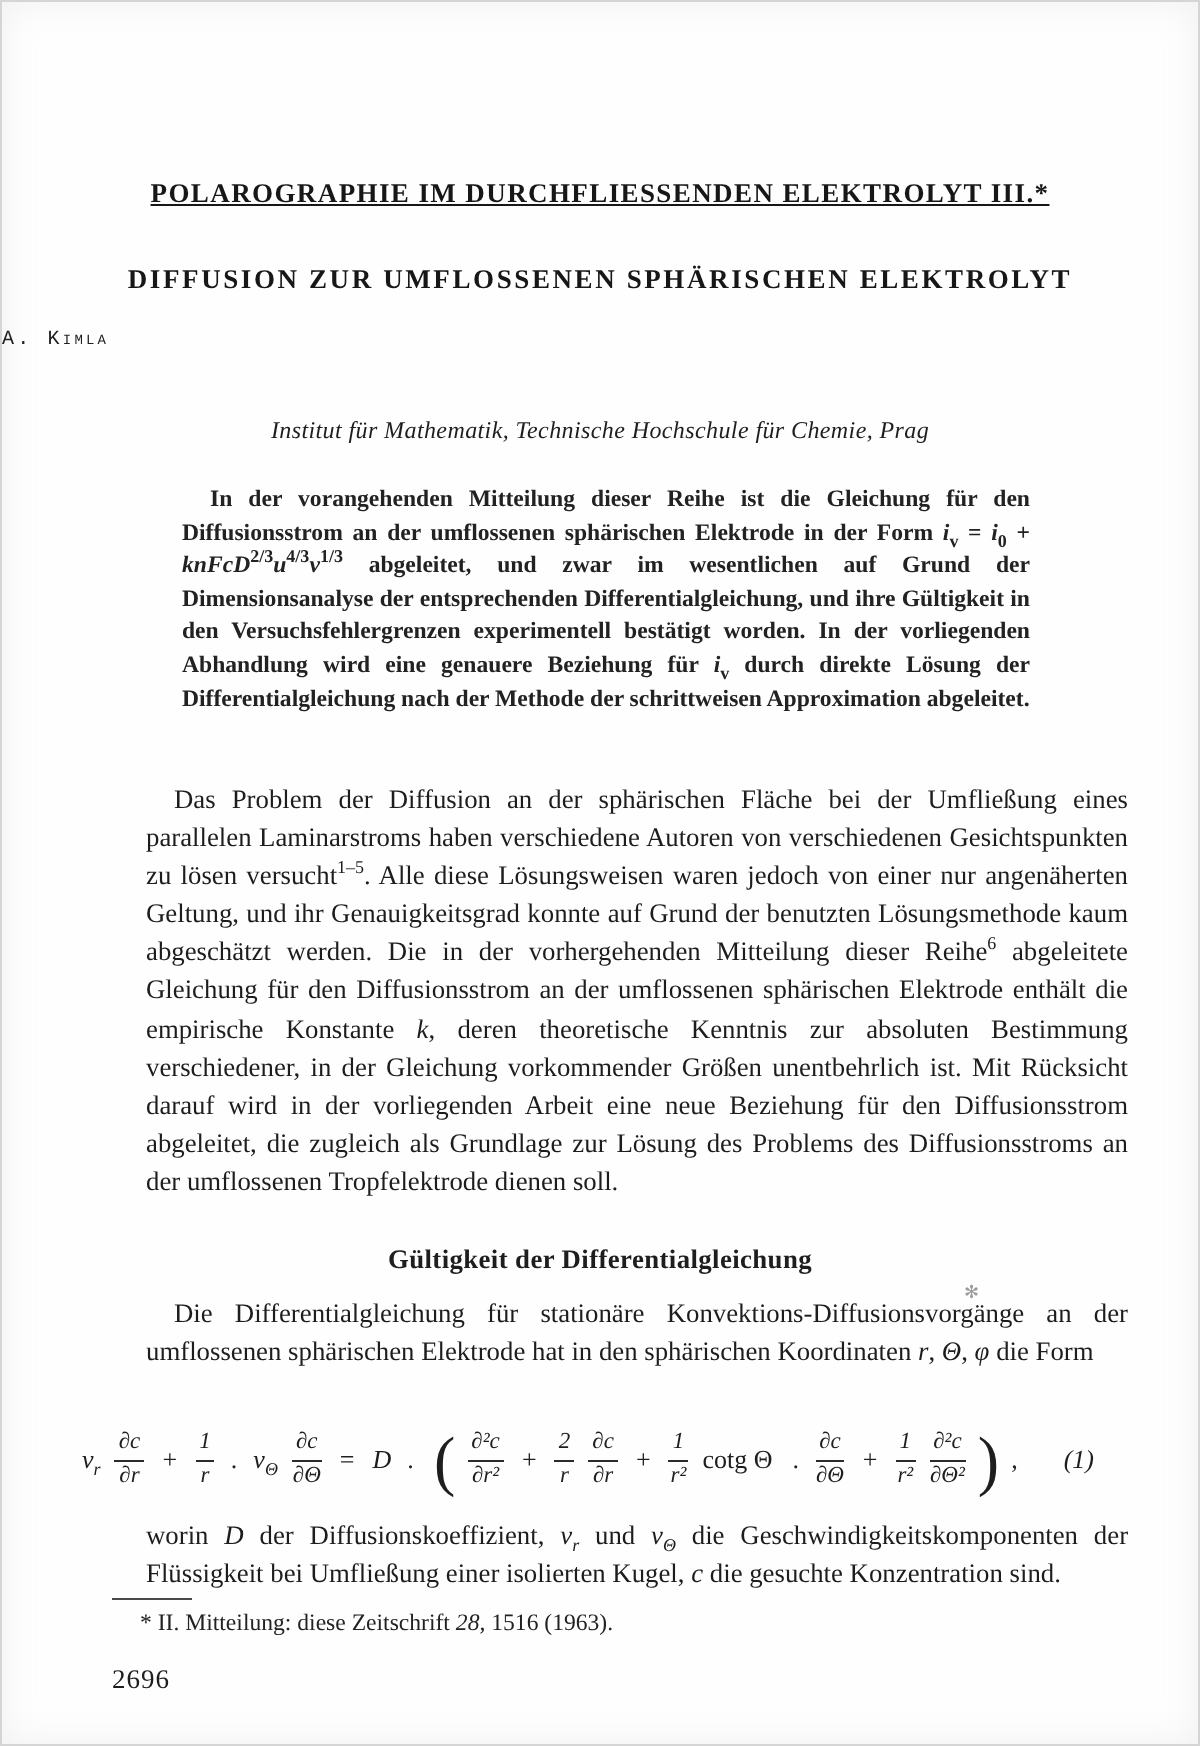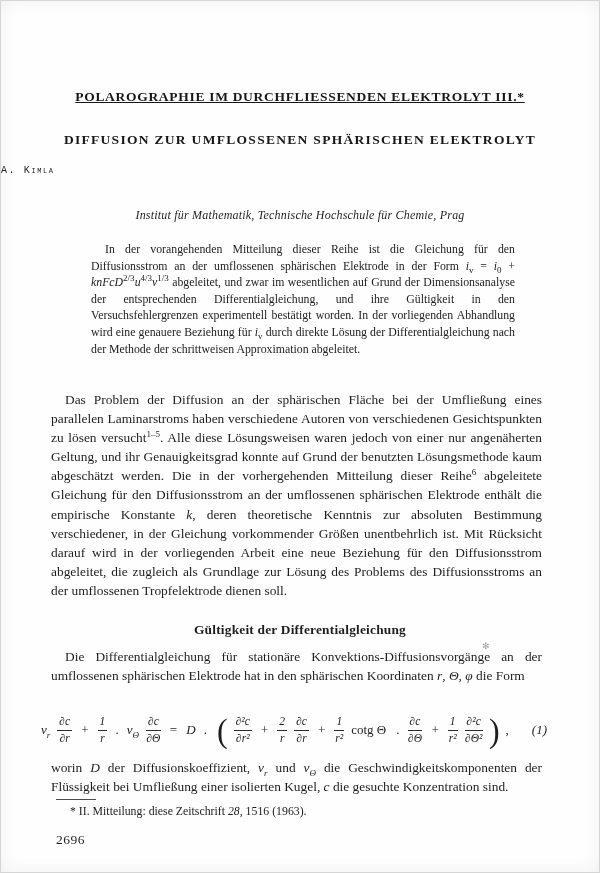--- a/index.html
+++ b/index.html
@@ -30,24 +30,24 @@
     position: absolute; top: 187px; left: 0; right: 0; text-align: center;
     font-style: italic; font-size: 12px; letter-spacing: 0.2px; margin-top: 20px;
   }
   .received {
     position: absolute; top: 210px; left: 0; right: 0; text-align: center;
     font-size: 12px;
   }
   .abstract {
     position: absolute; top: 240px; left: 90px; width: 424px;
     font-size: 11.8px; line-height: 16.6px; text-align: justify;
-    text-indent: 14px; color: #222;
+    text-indent: 14px; color: #222; font-weight: bold;
   }
   .bodypar {
-    position: absolute; left: 50px; width: 491px;
+    position: absolute; left: 72px; width: 491px;
     font-size: 13.4px; line-height: 19.1px; text-align: justify;
     text-indent: 14px; color: #1d1d1d;
   }
   .para1 { top: 389px; }
   .para2 { top: 646px; }
   .para3 { top: 757px; text-indent: 0; }
   .heading {
     position: absolute; top: 621px; left: 0; right: 0; text-align: center;
     font-size: 13.4px; font-weight: bold; letter-spacing: 0.2px;
   }

